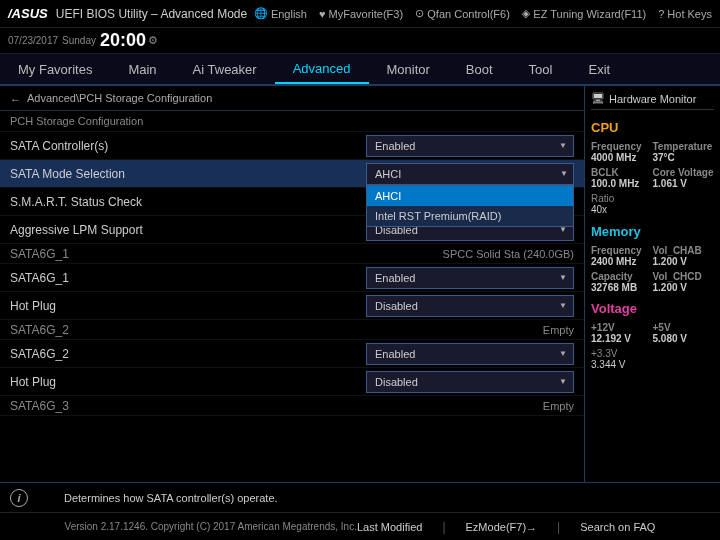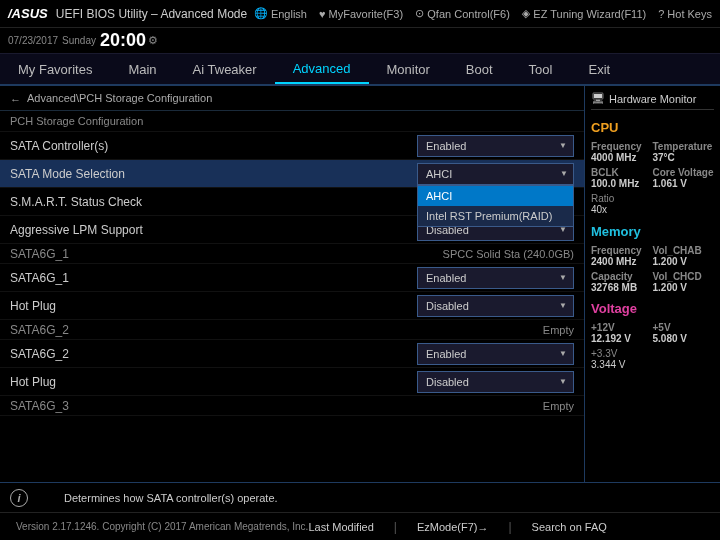--- a/index.html
+++ b/index.html
@@ -162,21 +162,21 @@
     }
 
     .config-label {
       flex: 1;
       color: #ccc;
       font-size: 12px;
     }
     .config-label.dim { color: #888; }
 
     .config-value {
-      width: 157px;
+      width: 208px;
       position: relative;
     }
 
     .dropdown {
       width: 100%;
       background: #1a1a2e;
       border: 1px solid #3a5a8a;
       color: #ccc;
       padding: 3px 24px 3px 8px;
       font-size: 11px;
@@ -318,21 +318,21 @@
     }
 
     
     .bottom-bar {
       position: relative;
       z-index: 10;
       background: #000;
       height: 28px;
       display: flex;
       align-items: center;
-      justify-content: flex-start;
+      justify-content: center;
       padding: 0 16px;
       border-top: 1px solid #222;
     }
     .bottom-left { color: #888; font-size: 10px; }
     .bottom-right {
       display: flex;
       align-items: center;
       gap: 20px;
     }
     .bottom-action {

